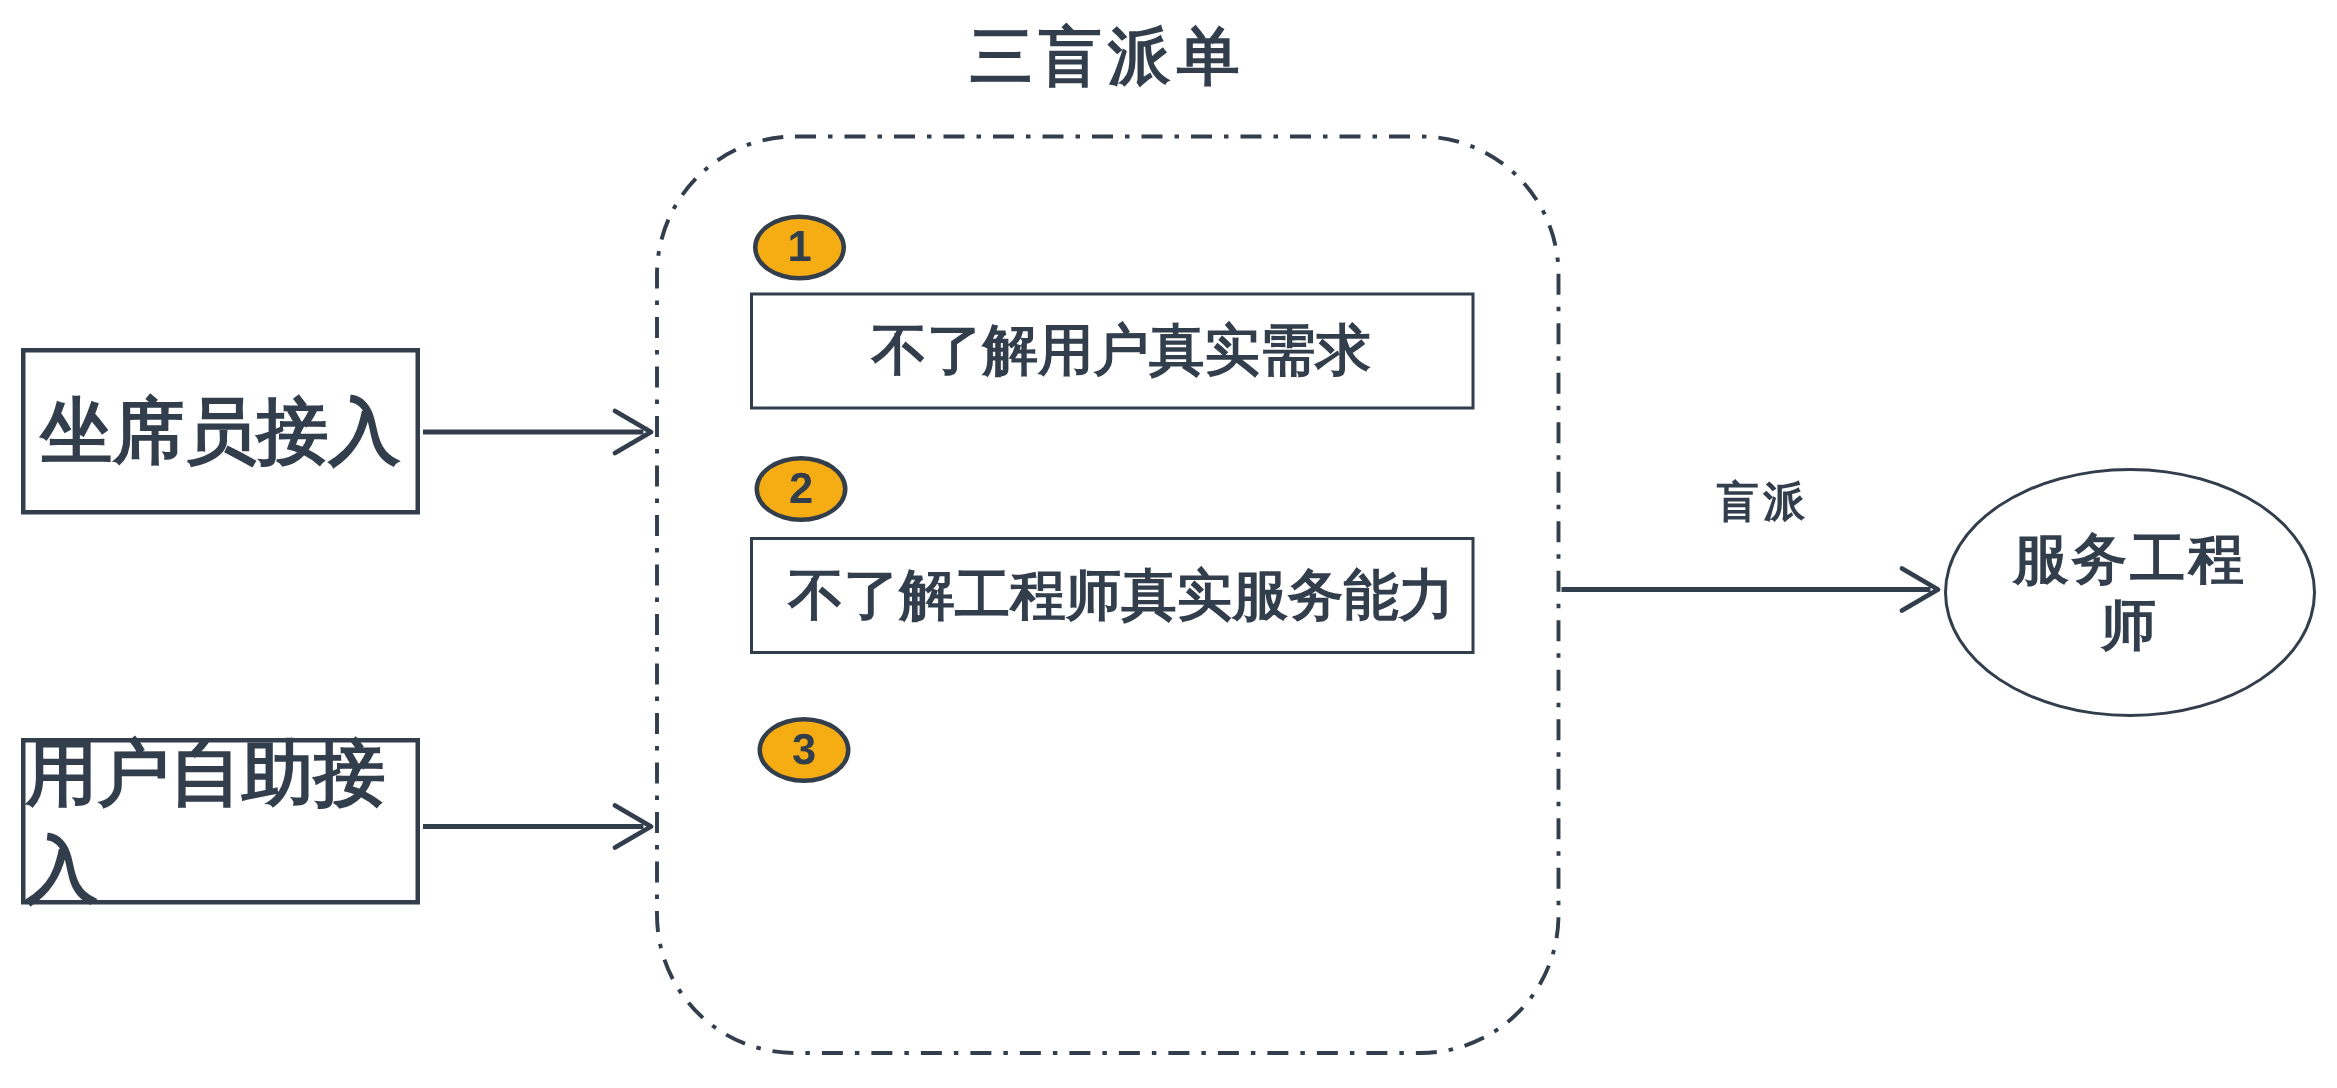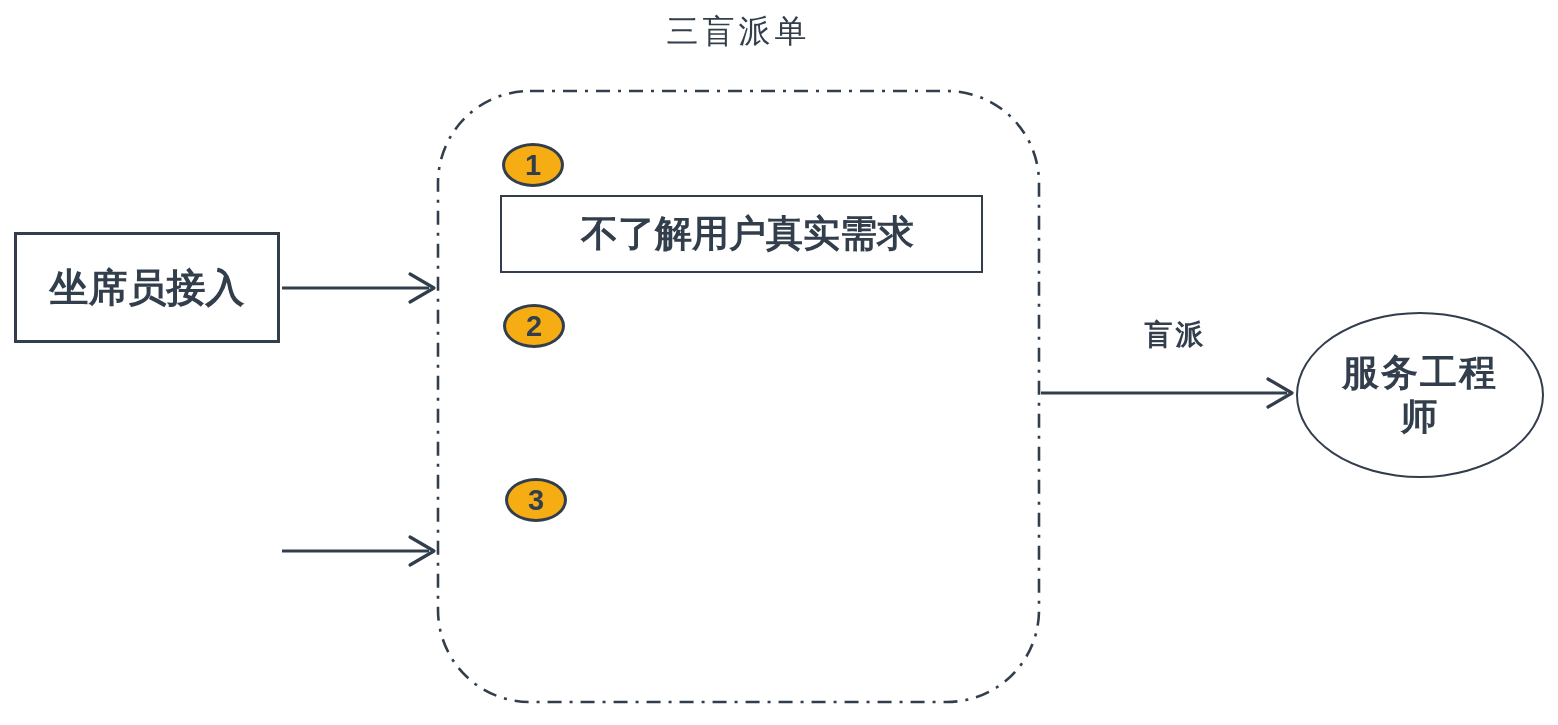--- a/index.html
+++ b/index.html
@@ -33,34 +33,34 @@
     stroke-width: 2.6;
     stroke-dasharray: 14 8 3 8;
   }
   .arrow-line { stroke-width: 3.2; }
   .arrow-head { stroke-width: 3.2; stroke-linecap: round; stroke-linejoin: round; }
 
   .diagram-title {
     position: absolute;
     left: 437px; top: 10px; width: 603px;
     text-align: center;
-    font-size: 32px;
-    font-weight: 400;
+    font-size: 42px;
+    font-weight: 700;
     letter-spacing: 4px;
   }
   .input-box {
     position: absolute;
     left: 14px;
     width: 266px;
     height: 111px;
     border: 3px solid var(--stroke);
     display: flex;
     align-items: center;
     justify-content: center;
-    font-size: 39px;
+    font-size: 48px;
     font-weight: 600;
     background: var(--background);
   }
   .input-box.first { top: 232px; }
   .input-box.second { top: 492px; }
 
   .item-box {
     position: absolute;
     left: 500px;
     width: 483px;
@@ -147,30 +147,36 @@
       <polyline class="sline arrow-head" points="1268,379 1292,393 1268,407"></polyline>
     </g>
   </svg>
 
   <div class="diagram-title">三盲派单</div>
 
   <div class="input-box first">
     <span>坐席员接入</span>
   </div>
 
+  <div class="input-box second">
+    <span>用户自助接入</span>
+  </div>
 
   <div class="num-badge b1">
     <span>1</span>
   </div>
   <div class="item-box i1">
     <span>不了解用户真实需求</span>
   </div>
 
   <div class="num-badge b2">
     <span>2</span>
+  </div>
+  <div class="item-box i2">
+    <span>不了解工程师真实服务能力</span>
   </div>
 
   <div class="num-badge b3">
     <span>3</span>
   </div>
 
   <div class="arrow-caption">盲派</div>
 
   <div class="ellipse-node">
     <div class="node-text">服务工程师</div>

